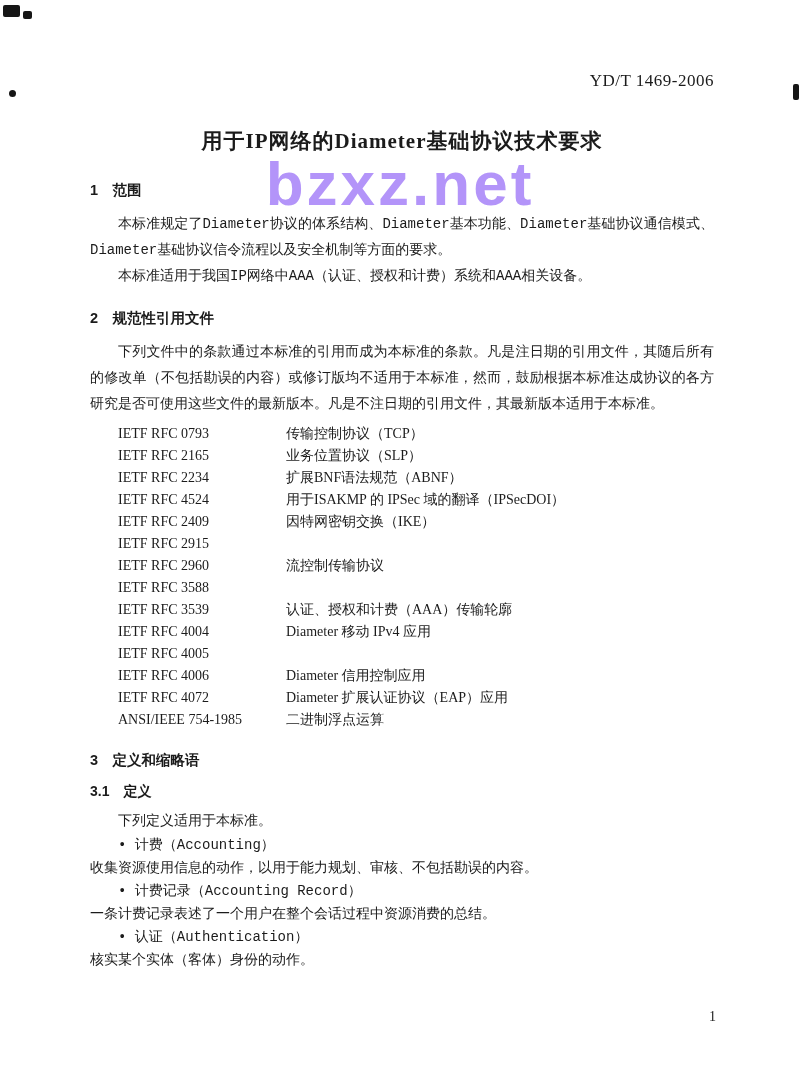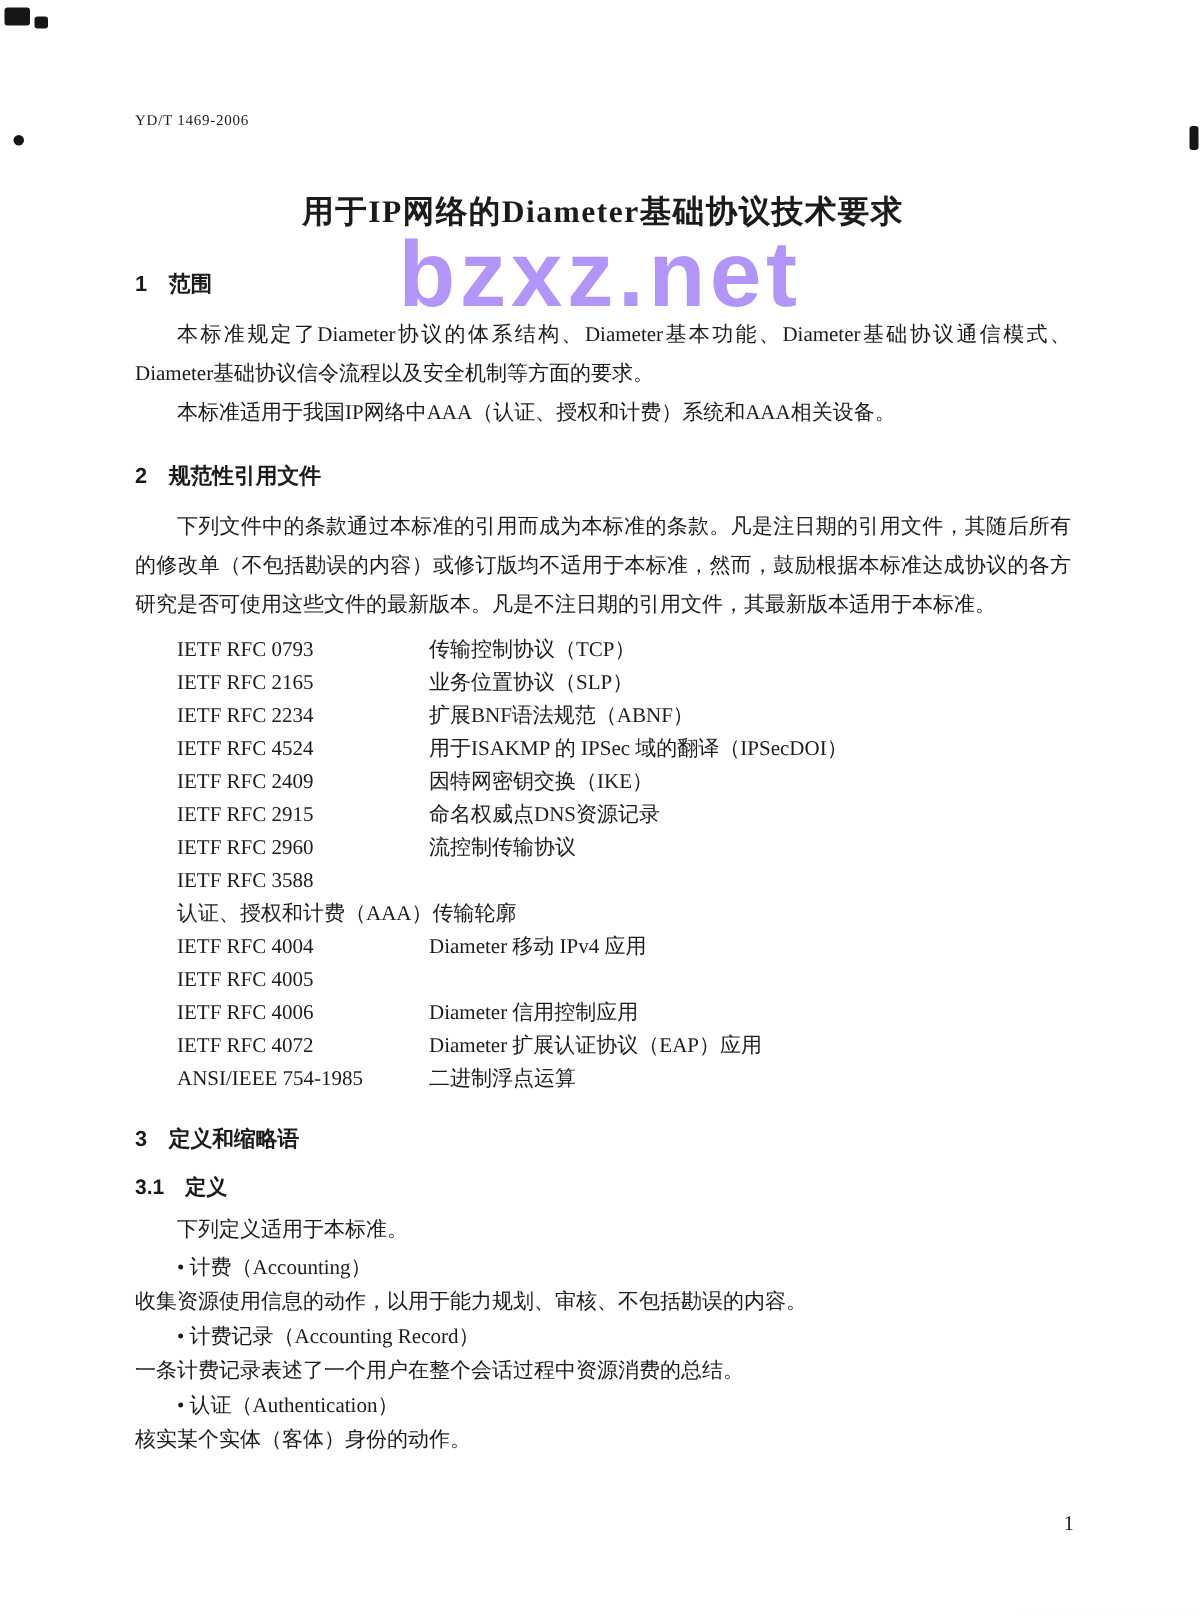--- a/index.html
+++ b/index.html
@@ -38,22 +38,22 @@
     white-space: nowrap;
   }
   
   .artifact { position: absolute; background: #161616; z-index: 2; }
   .a1 { left: 3px;  top: 5px;  width: 17px; height: 12px; border-radius: 2px; }
   .a2 { left: 23px; top: 11px; width: 9px;  height: 8px;  border-radius: 2px; }
   .a3 { left: 9px;  top: 90px; width: 7px;  height: 7px;  border-radius: 50%; }
   .a4 { right: 1px; top: 84px; width: 6px;  height: 16px; border-radius: 2px; }
 
   .doc-header {
-    text-align: left;
-    font-size: 10px;
+    text-align: right;
+    font-size: 17px;
     line-height: 17px;
     letter-spacing: 0.5px;
   }
   .doc-title {
     margin: 38px 0 26px 0;
     text-align: center;
     font-size: 21px;
     font-weight: bold;
     letter-spacing: 1px;
     line-height: 28px;
@@ -70,20 +70,21 @@
     font-size: 14px;
     font-weight: bold;
     margin: 14px 0 8px 0;
     line-height: 17px;
   }
   .para {
     font-size: 14px;
     line-height: 26px;
     margin: 0;
     text-align: justify;
+    font-family: Liberation Mono, monospace;
   }
   .indent { text-indent: 2em; }
   .ref-list {
     margin: 6px 0 0 28px;
     font-size: 14px;
   }
   .ref-row { display: flex; line-height: 22px; }
   .ref-id { width: 168px; flex-shrink: 0; }
   .ref-desc { flex: 1; font-family: Liberation Serif, serif; }
   .def-block .para { line-height: 23px; }
@@ -140,30 +141,30 @@
         <div class="ref-row">
           <span class="ref-id">IETF RFC 4524</span>
           <span class="ref-desc">用于ISAKMP 的 IPSec 域的翻译（IPSecDOI）</span>
         </div>
         <div class="ref-row">
           <span class="ref-id">IETF RFC 2409</span>
           <span class="ref-desc">因特网密钥交换（IKE）</span>
         </div>
         <div class="ref-row">
           <span class="ref-id">IETF RFC 2915</span>
-          <span class="ref-desc">命名权威点DNS资源记录</span>
         </div>
         <div class="ref-row">
           <span class="ref-id">IETF RFC 2960</span>
           <span class="ref-desc">流控制传输协议</span>
         </div>
         <div class="ref-row">
           <span class="ref-id">IETF RFC 3588</span>
         </div>
         <div class="ref-row">
+          <span class="ref-id">IETF RFC 3539</span>
           <span class="ref-desc">认证、授权和计费（AAA）传输轮廓</span>
         </div>
         <div class="ref-row">
           <span class="ref-id">IETF RFC 4004</span>
           <span class="ref-desc">Diameter 移动 IPv4 应用</span>
         </div>
         <div class="ref-row">
           <span class="ref-id">IETF RFC 4005</span>
         </div>
         <div class="ref-row">

